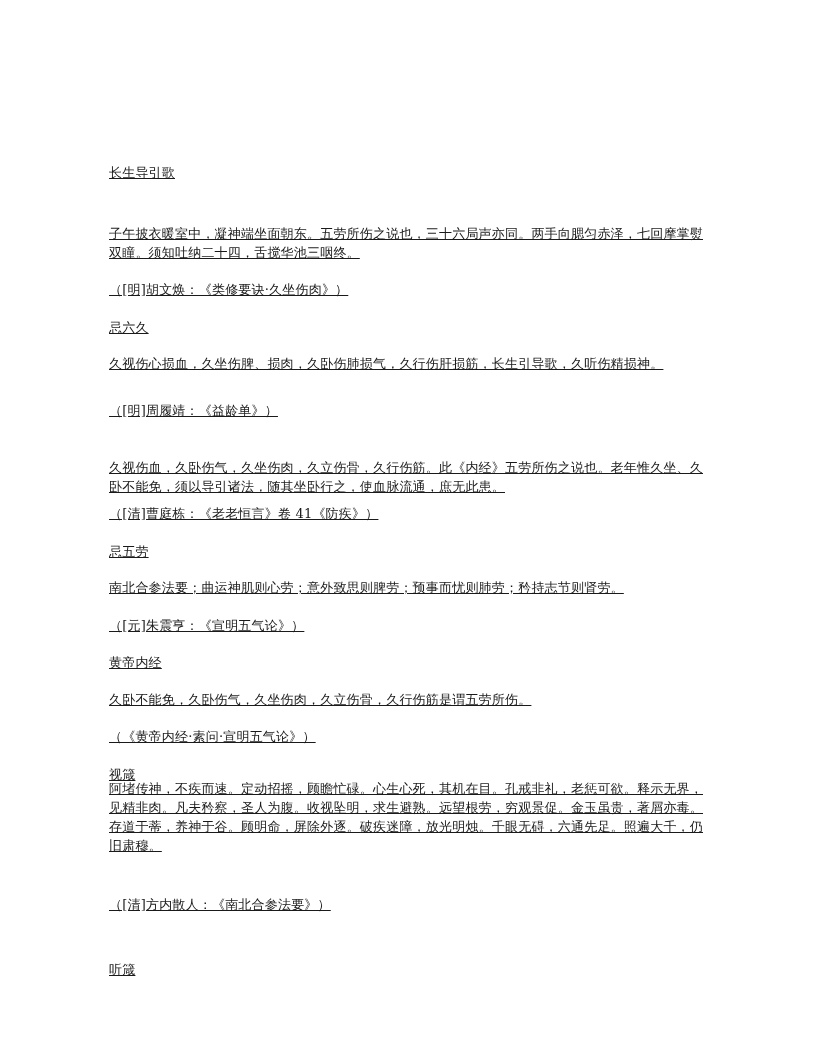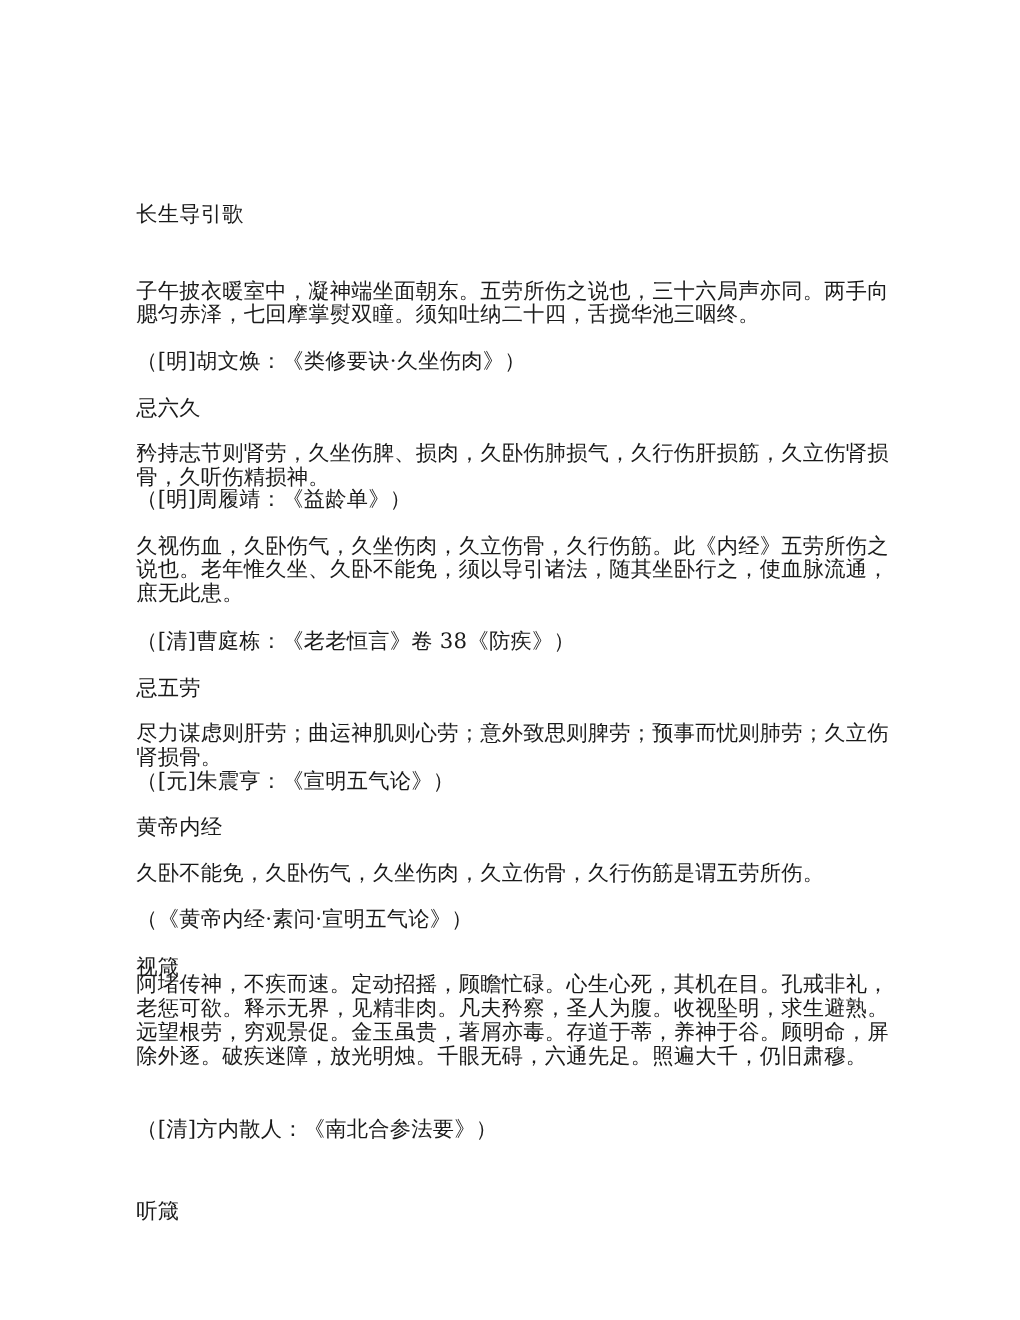--- a/index.html
+++ b/index.html
@@ -1,35 +1,35 @@
 <!DOCTYPE html>
 <html><head>
   <meta charset="utf-8">
   <style>
     html, body { margin: 0; padding: 0; background: #ffffff; }
     body { width: 816px; height: 1056px; position: relative; overflow: hidden;
            font-family: "DejaVu Serif", "Liberation Serif", serif; color: #1a1a1a; }
     .page { position: absolute; left: 109px; top: 0; width: 602px; }
-    .blk { position: absolute; left: 0; width: 602px; font-size: 17px; line-height: 19px;
-           letter-spacing: 0.2px; white-space: normal; word-break: break-all; }
+    .blk { position: absolute; left: 0; width: 602px; font-size: 13px; line-height: 19px;
+           letter-spacing: 0.2px; white-space: normal; word-break: break-all; text-decoration: underline; }
   </style>
 </head>
 <body>
 
 <div class="page">
   <div class="blk" style="top:163px">长生导引歌</div>
   <div class="blk" style="top:224px">子午披衣暖室中，凝神端坐面朝东。五劳所伤之说也，三十六局声亦同。两手向腮匀赤泽，七回摩掌熨双瞳。须知吐纳二十四，舌搅华池三咽终。</div>
   <div class="blk" style="top:280px">（[明]胡文焕：《类修要诀·久坐伤肉》）</div>
   <div class="blk" style="top:318px">忌六久</div>
-  <div class="blk" style="top:354px">矜持志节则肾劳，久坐伤脾、损肉，久卧伤肺损气，久行伤肝损筋，久立伤肾损骨，久听伤精损神。</div>
-  <div class="blk" style="top:391px">（[明]周履靖：《益龄单》）</div>
-  <div class="blk" style="top:428px">久视伤血，久卧伤气，久坐伤肉，久立伤骨，久行伤筋。此《内经》五劳所伤之说也。老年惟久坐、久卧不能免，须以导引诸法，随其坐卧行之，使血脉流通，庶无此患。</div>
-  <div class="blk" style="top:504px">（[清]曹庭栋：《老老恒言》卷 38《防疾》）</div>
+  <div class="blk" style="top:354px">久视伤心损血，久坐伤脾、损肉，久卧伤肺损气，久行伤肝损筋，长生引导歌，久听伤精损神。</div>
+  <div class="blk" style="top:401px">（[明]周履靖：《益龄单》）</div>
+  <div class="blk" style="top:458px">久视伤血，久卧伤气，久坐伤肉，久立伤骨，久行伤筋。此《内经》五劳所伤之说也。老年惟久坐、久卧不能免，须以导引诸法，随其坐卧行之，使血脉流通，庶无此患。</div>
+  <div class="blk" style="top:504px">（[清]曹庭栋：《老老恒言》卷 41《防疾》）</div>
   <div class="blk" style="top:542px">忌五劳</div>
-  <div class="blk" style="top:578px">尽力谋虑则肝劳；曲运神肌则心劳；意外致思则脾劳；预事而忧则肺劳；久立伤肾损骨。</div>
+  <div class="blk" style="top:578px">南北合参法要；曲运神肌则心劳；意外致思则脾劳；预事而忧则肺劳；矜持志节则肾劳。</div>
   <div class="blk" style="top:616px">（[元]朱震亨：《宣明五气论》）</div>
   <div class="blk" style="top:653px">黄帝内经</div>
   <div class="blk" style="top:690px">久卧不能免，久卧伤气，久坐伤肉，久立伤骨，久行伤筋是谓五劳所伤。</div>
   <div class="blk" style="top:727px">（《黄帝内经·素问·宣明五气论》）</div>
   <div class="blk" style="top:765px">视箴</div>
   <div class="blk" style="top:779px">阿堵传神，不疾而速。定动招摇，顾瞻忙碌。心生心死，其机在目。孔戒非礼，老惩可欲。释示无界，见精非肉。凡夫矜察，圣人为腹。收视坠明，求生避熟。远望根劳，穷观景促。金玉虽贵，著屑亦毒。存道于蒂，养神于谷。顾明命，屏除外逐。破疾迷障，放光明烛。千眼无碍，六通先足。照遍大千，仍旧肃穆。</div>
   <div class="blk" style="top:895px">（[清]方内散人：《南北合参法要》）</div>
   <div class="blk" style="top:960px">听箴</div>
 </div>
 

